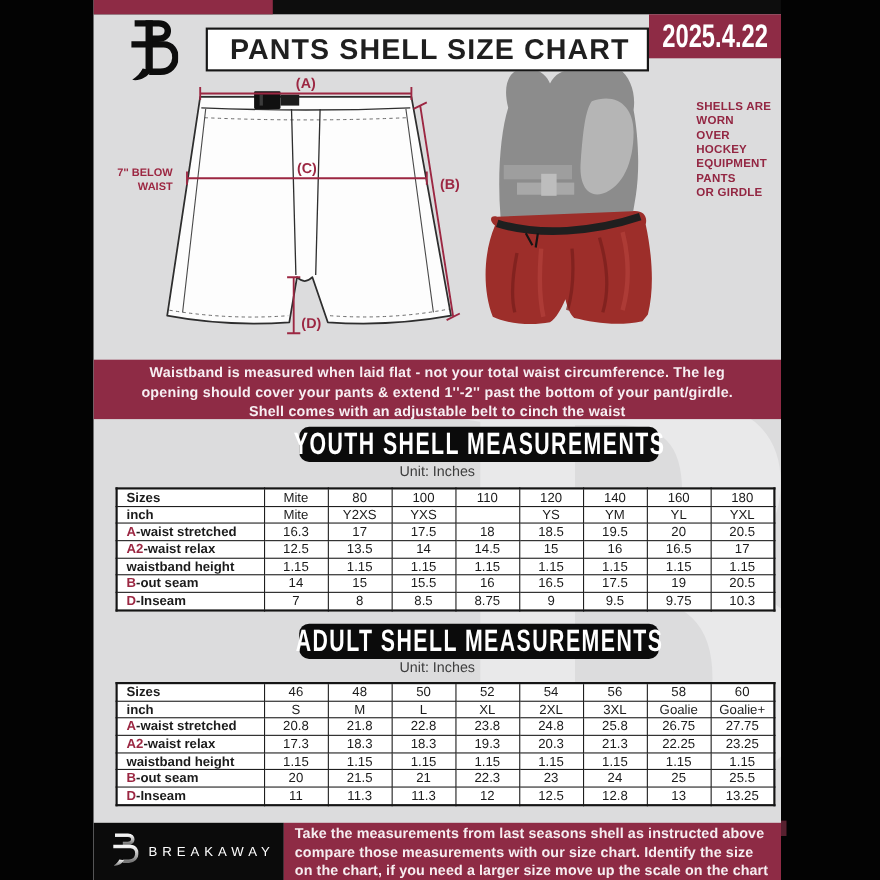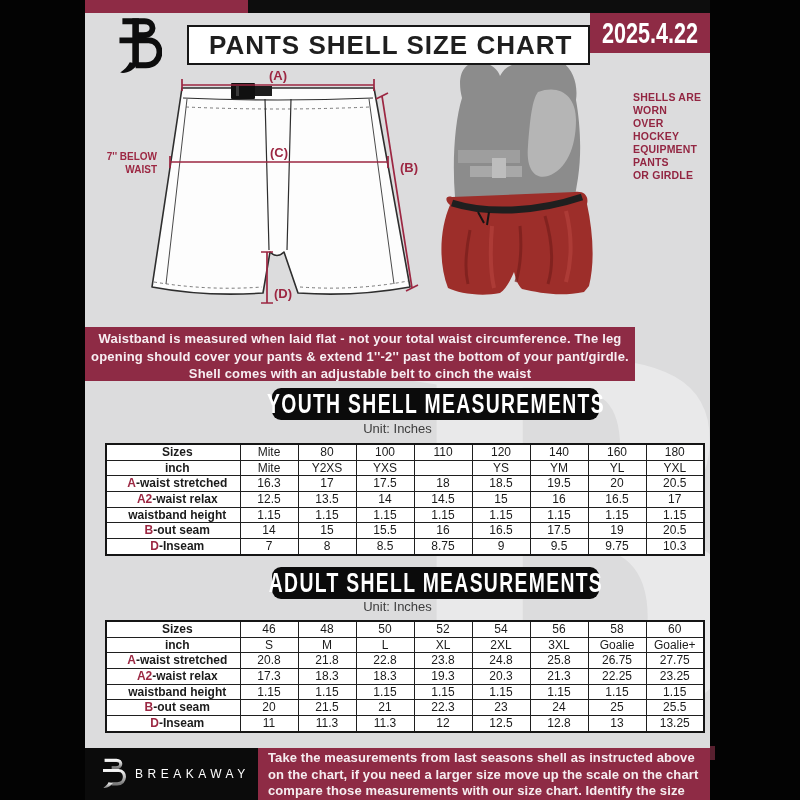--- a/index.html
+++ b/index.html
@@ -18,35 +18,35 @@
         padding-left:20px;z-index:2;margin-top:12px;}
   .title{font-size:26px;font-weight:bold;color:#1f1f1f;letter-spacing:1px;white-space:nowrap;}
   .datebox{position:absolute;left:505px;top:13px;width:120px;height:40px;background:#8e2b45;
         display:flex;align-items:center;justify-content:flex-end;z-index:2;}
   .date{font-size:27px;font-weight:bold;color:#ffffff;transform:scale(.8,1.1);white-space:nowrap;}
   
   .diagram-svg{position:absolute;left:0;top:53px;z-index:1;}
   .photo-note{position:absolute;left:512px;top:91px;color:#932642;font-size:10.5px;
         font-weight:bold;line-height:13px;letter-spacing:.2px;z-index:1;margin-left:36px;}
   
-  .notice{position:absolute;left:0;top:327px;width:550px;height:54px;background:#8e2b45;
+  .notice{position:absolute;left:0;top:327px;width:625px;height:54px;background:#8e2b45;
         color:#f7eef2;text-align:center;font-size:13px;font-weight:bold;line-height:17.5px;
         box-sizing:border-box;padding-top:3px;letter-spacing:.2px;z-index:1;}
   
   .banner{position:absolute;left:149px;width:327px;height:32px;background:#0b0b0b;
         border-radius:9px;display:flex;align-items:center;justify-content:center;z-index:1;margin-left:38px;}
   .banner span{color:#ffffff;font-size:22px;font-weight:bold;letter-spacing:1.5px;
         transform:scale(.88,1.28);white-space:nowrap;}
   .unit{position:absolute;left:0;width:625px;text-align:center;font-size:13px;color:#3d3d3d;z-index:1;}
   
   table.size{position:absolute;left:20px;width:600px;border-collapse:collapse;background:#ffffff;
         table-layout:fixed;z-index:1;border:2px solid #151515;}
   table.size td{border:1px solid #1f1f1f;font-size:12px;height:14.7px;line-height:13px;
         padding:0;color:#1b1b1b;overflow:hidden;white-space:nowrap;}
-  td.lbl{text-align:center;padding-left:8px !important;font-weight:bold;}
+  td.lbl{text-align:left;padding-left:8px !important;font-weight:bold;}
   td.val{text-align:center;font-weight:normal;}
   tr[data-name="table-header-row"] td.val{font-weight:normal;}
   .pre{color:#9b2742;}
   
   .footer-black{position:absolute;left:0;top:748px;width:173px;height:52px;background:#0b0b0b;
         display:flex;align-items:center;padding-left:17px;box-sizing:border-box;gap:9px;z-index:2;}
   .brand{color:#ffffff;font-size:12px;font-weight:normal;letter-spacing:4.5px;white-space:nowrap;}
   .footer-maroon{position:absolute;left:173px;top:748px;width:452px;height:52px;background:#8e2b45;
         color:#f6edf0;font-size:13px;font-weight:bold;line-height:16.6px;
         box-sizing:border-box;padding:2px 0 0 10px;letter-spacing:.1px;z-index:2;}
@@ -351,17 +351,17 @@
           <path d="M2,37 H42 C62,37 62,71 38,71 H24" stroke-width="8"></path>
           <path d="M24,7 V71" stroke-width="9"></path>
         </g>
         <path d="M27,69 C22,78 11,83 3,81 C9,77 13,73 16,67 Z" fill="url(#silver)"></path>
       </svg>
     </span>
     <span class="brand" data-name="brand-name">BREAKAWAY</span>
   </div>
   <div class="footer-maroon" data-name="footer-instructions">
     <div data-name="footer-line">Take the measurements from last seasons shell as instructed above</div>
+    <div data-name="footer-line">compare those measurements  with our size chart. Identify the size</div>
     <div data-name="footer-line">on the chart, if you need a larger size move up the scale on the chart</div>
-    <div data-name="footer-line">compare those measurements  with our size chart. Identify the size</div>
   </div>
 </div>
 <div class="nub" data-name="page-edge-tab"></div>
 
 </body></html>

